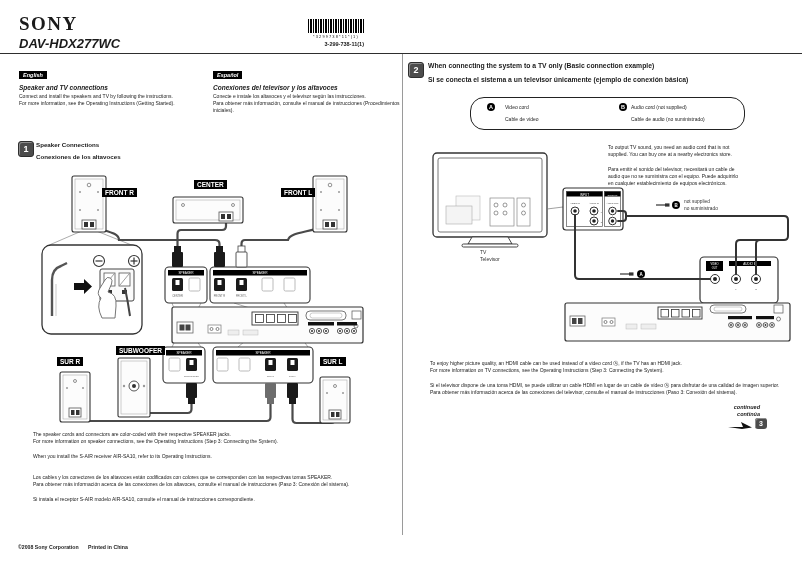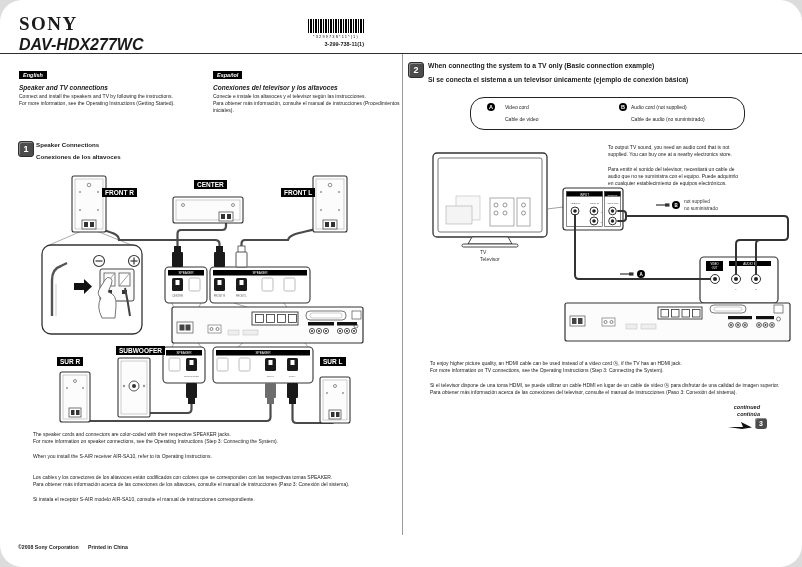--- a/index.html
+++ b/index.html
@@ -1,20 +1,20 @@
 <!DOCTYPE html>
 <html><head>
 <meta charset="utf-8">
 <style>
   html,body{margin:0;padding:0;background:#dcdcdc;}
   .page{position:relative;width:802px;height:567px;background:#ffffff;
-        font-family:"Liberation Sans",sans-serif;color:#1a1a1a;overflow:hidden;border-radius:22px;}
+        font-family:"Liberation Sans",sans-serif;color:#1a1a1a;overflow:hidden;}
   .abs{position:absolute;}
   .brand{font-family:"Liberation Serif",serif;font-weight:bold;font-size:19px;letter-spacing:1.5px;}
-  .model{font-style:italic;font-weight:bold;font-size:16px;}
+  .model{font-style:italic;font-weight:bold;font-size:13px;}
   .rule{left:0;top:53px;width:802px;height:1px;background:#2e2e2e;}
   .vdiv{left:402px;top:54px;width:1px;height:481px;background:#9a9a9a;}
   .barcode{left:308px;top:19px;width:56px;height:14px;
     background:repeating-linear-gradient(90deg,#000 0,#000 1px,#fff 1px,#fff 2.2px,#000 2.2px,#000 3.6px,#fff 3.6px,#fff 5px);}
   .bc-caption{left:306px;top:34px;width:60px;font-size:4px;letter-spacing:1.1px;text-align:center;}
   .part-no{left:300px;top:41px;width:64px;font-size:5.5px;font-weight:bold;text-align:right;}
   .lang-badge{background:#000;color:#fff;font-weight:bold;font-style:italic;font-size:5.5px;padding:1px 4px;display:inline-block;}
   .intro-title{font-weight:bold;font-style:italic;font-size:6.5px;}
   .small{font-size:5px;line-height:7px;color:#222;}
   .small p{margin:0;}

